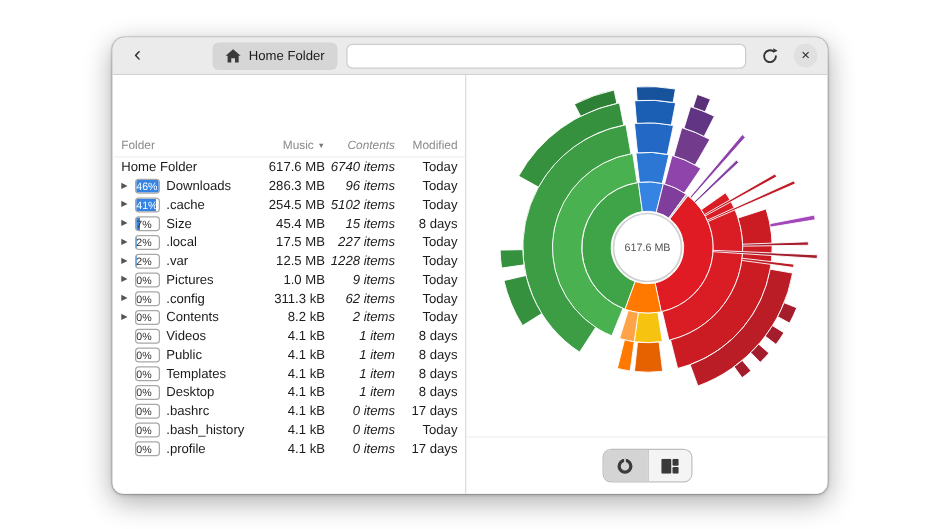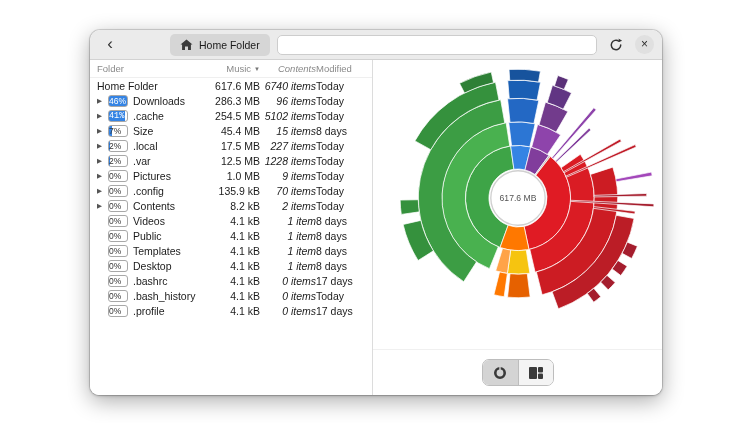--- a/index.html
+++ b/index.html
@@ -52,25 +52,26 @@
   }
   
   .main { flex: 1; display: flex; min-height: 0; }
   .table-pane { width: 282px; flex: none; display: flex; flex-direction: column; background: #fff; }
   .chart-pane { flex: 1; border-left: 1px solid #dcdcdc; display: flex; flex-direction: column; background: #fff; min-width: 0; }
   
   .thead {
     display: flex; align-items: center; height: 18px; flex: none;
     padding: 0 6px 0 7px; font-size: 9.5px; color: #8a8a8a;
     border-bottom: 1px solid #efefef;
+    margin-top: 48px;
   }
   .c-name { flex: 1; min-width: 0; white-space: nowrap; overflow: hidden; text-align: left; }
   .c-size { width: 58px; flex: none; text-align: right; }
   .c-contents { width: 56px; flex: none; text-align: right; font-style: italic; }
-  .c-modified { width: 50px; flex: none; text-align: left; }
+  .c-modified { width: 50px; flex: none; text-align: right; }
   .sort { font-size: 6px; color: #777; margin-left: 3px; vertical-align: 1px; }
   .tbody { flex: 1; overflow: hidden; }
   .trow {
     display: flex; align-items: center; height: 15px;
     padding: 0 6px 0 7px; font-size: 10.5px; color: #1b1b1b;
   }
   .trow .expander { width: 11px; flex: none; font-size: 6.5px; color: #555; line-height: 15px; }
   .badge {
     flex: none; width: 20px; height: 12px; margin-right: 5px;
     border: 1px solid #a8a8a8; border-radius: 3px;
@@ -139,21 +140,21 @@
           <div class="trow">
             <span class="expander">▶</span>
             <span class="badge" style="background: linear-gradient(to right, rgb(53, 132, 228) 100%, rgb(255, 255, 255) 100%); color: rgb(255, 255, 255);">46%</span>
             <span class="c-name">Downloads</span>
             <span class="c-size">286.3 MB</span>
             <span class="c-contents">96 items</span>
             <span class="c-modified">Today</span>
           </div>
           <div class="trow">
             <span class="expander">▶</span>
-            <span class="badge" style="background: linear-gradient(to right, rgb(53, 132, 228) 89%, rgb(255, 255, 255) 89%); color: rgb(255, 255, 255); font-family: Liberation Mono, monospace;">41%</span>
+            <span class="badge" style="background: linear-gradient(to right, rgb(53, 132, 228) 89%, rgb(255, 255, 255) 89%); color: rgb(255, 255, 255);">41%</span>
             <span class="c-name">.cache</span>
             <span class="c-size">254.5 MB</span>
             <span class="c-contents">5102 items</span>
             <span class="c-modified">Today</span>
           </div>
           <div class="trow">
             <span class="expander">▶</span>
             <span class="badge" style="background: linear-gradient(to right, rgb(53, 132, 228) 15%, rgb(255, 255, 255) 15%); color: rgb(51, 51, 51);">7%</span>
             <span class="c-name">Size</span>
             <span class="c-size">45.4 MB</span>
@@ -181,22 +182,22 @@
             <span class="badge" style="background: linear-gradient(to right, rgb(53, 132, 228) 0%, rgb(255, 255, 255) 0%); color: rgb(51, 51, 51);">0%</span>
             <span class="c-name">Pictures</span>
             <span class="c-size">1.0 MB</span>
             <span class="c-contents">9 items</span>
             <span class="c-modified">Today</span>
           </div>
           <div class="trow">
             <span class="expander">▶</span>
             <span class="badge" style="background: linear-gradient(to right, rgb(53, 132, 228) 0%, rgb(255, 255, 255) 0%); color: rgb(51, 51, 51);">0%</span>
             <span class="c-name">.config</span>
-            <span class="c-size">135.9 kB</span>
-            <span class="c-contents">70 items</span>
+            <span class="c-size">311.3 kB</span>
+            <span class="c-contents">62 items</span>
             <span class="c-modified">Today</span>
           </div>
           <div class="trow">
             <span class="expander">▶</span>
             <span class="badge" style="background: linear-gradient(to right, rgb(53, 132, 228) 0%, rgb(255, 255, 255) 0%); color: rgb(51, 51, 51);">0%</span>
             <span class="c-name">Contents</span>
             <span class="c-size">8.2 kB</span>
             <span class="c-contents">2 items</span>
             <span class="c-modified">Today</span>
           </div>

